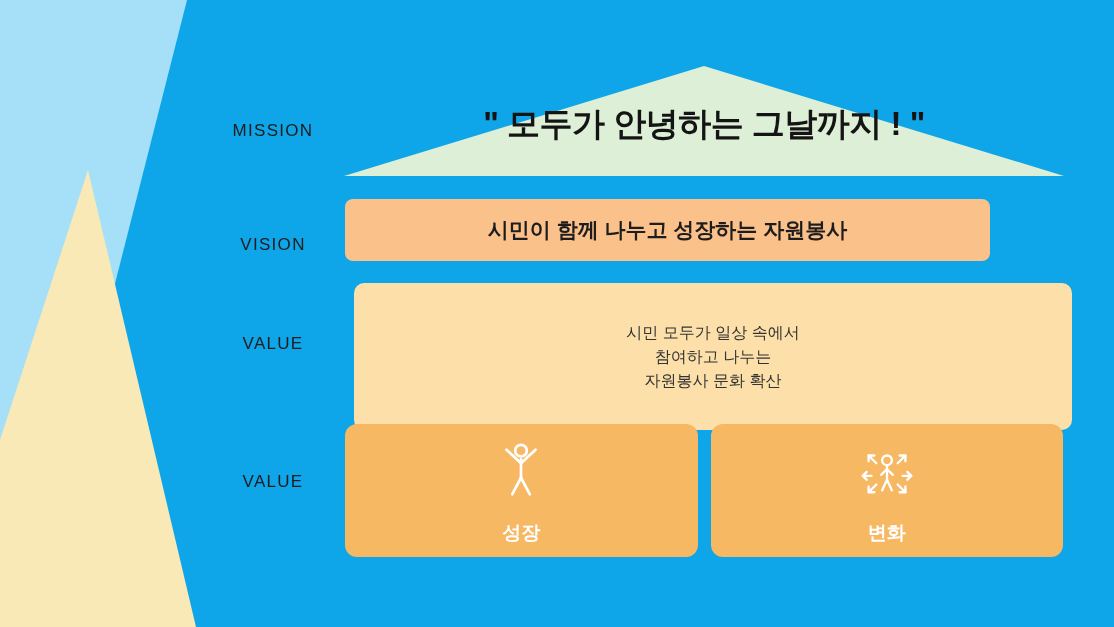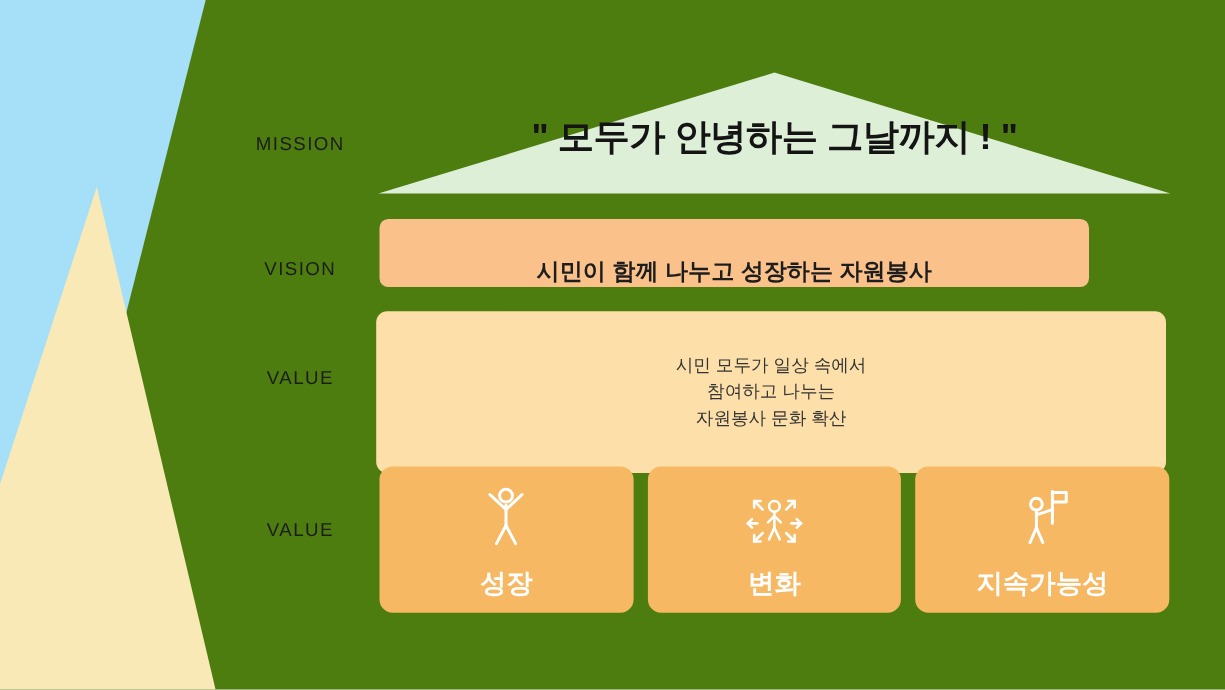--- a/index.html
+++ b/index.html
@@ -3,21 +3,21 @@
 <meta charset="utf-8">
 <style>
   * { margin: 0; padding: 0; box-sizing: border-box; }
   html, body { background: #ffffff; }
   body { font-family: "Liberation Sans", "DejaVu Sans", sans-serif; }
 
   .stage {
     position: relative;
     width: 1114px;
     height: 627px;
-    background: #4d7c0f;
+    background: #0ea5e9;
     overflow: hidden;
   }
 
   .bg-svg { position: absolute; left: 0; top: 0; width: 1114px; height: 627px; }
 
   .row-label {
     position: absolute;
     left: 220px;
     width: 106px;
     text-align: center;
@@ -45,32 +45,32 @@
 
   .vision-bar {
     position: absolute;
     left: 345px;
     top: 199px;
     width: 645px;
     height: 62px;
     background: #fbc18b;
     border-radius: 8px;
     display: flex;
-    align-items: flex-end;
+    align-items: center;
     justify-content: center;
   }
   .vision-text {
     font-size: 21px;
     font-weight: 700;
     color: #1d1d1d;
   }
 
   .goals {
     position: absolute;
-    left: 342px;
+    left: 354px;
     top: 283px;
     width: 718px;
     height: 147px;
     display: flex;
     gap: 22px;
   }
   .goal-card {
     flex: 1;
     background: #fcdfa9;
     border-radius: 10px;
@@ -102,21 +102,21 @@
     background: #f7b863;
     border-radius: 12px;
     display: flex;
     flex-direction: column;
     align-items: center;
     justify-content: space-between;
     padding: 15px 4px 11px 4px;
   }
   .value-icon { width: 62px; height: 62px; flex: 0 0 auto; }
   .value-label {
-    font-size: 24px;
+    font-size: 19px;
     font-weight: 700;
     color: #ffffff;
     white-space: nowrap;
   }
 </style>
 </head>
 <body>
 
 <div class="stage">
 
@@ -178,27 +178,15 @@
         <path d="M48 38 L 57 38"></path>
           <path d="M53 34 L 57 38 L 53 42"></path>
         <path d="M21 47 L 13 55"></path>
           <path d="M13 49 V 55 H 19"></path>
         <path d="M43 47 L 51 55"></path>
           <path d="M51 49 V 55 H 45"></path>
       </svg>
       <div class="value-label">변화</div>
     </div>
 
-    <div class="value-card">
-      <svg class="value-icon" viewBox="0 0 64 64" fill="none" stroke="#ffffff" stroke-width="2.8" stroke-linecap="round" stroke-linejoin="round">
-        <path d="M41 8 V 38"></path>
-        <path d="M41 9 H 54 V 18 H 41"></path>
-        <circle cx="26" cy="20" r="5.5"></circle>
-        <path d="M26 26 V 42"></path>
-        <path d="M26 30 L 41 25"></path>
-        <path d="M26 42 L 20 56"></path>
-        <path d="M26 42 L 32 56"></path>
-      </svg>
-      <div class="value-label">지속가능성</div>
-    </div>
 
   </div>
 </div>
 
 </body></html>

